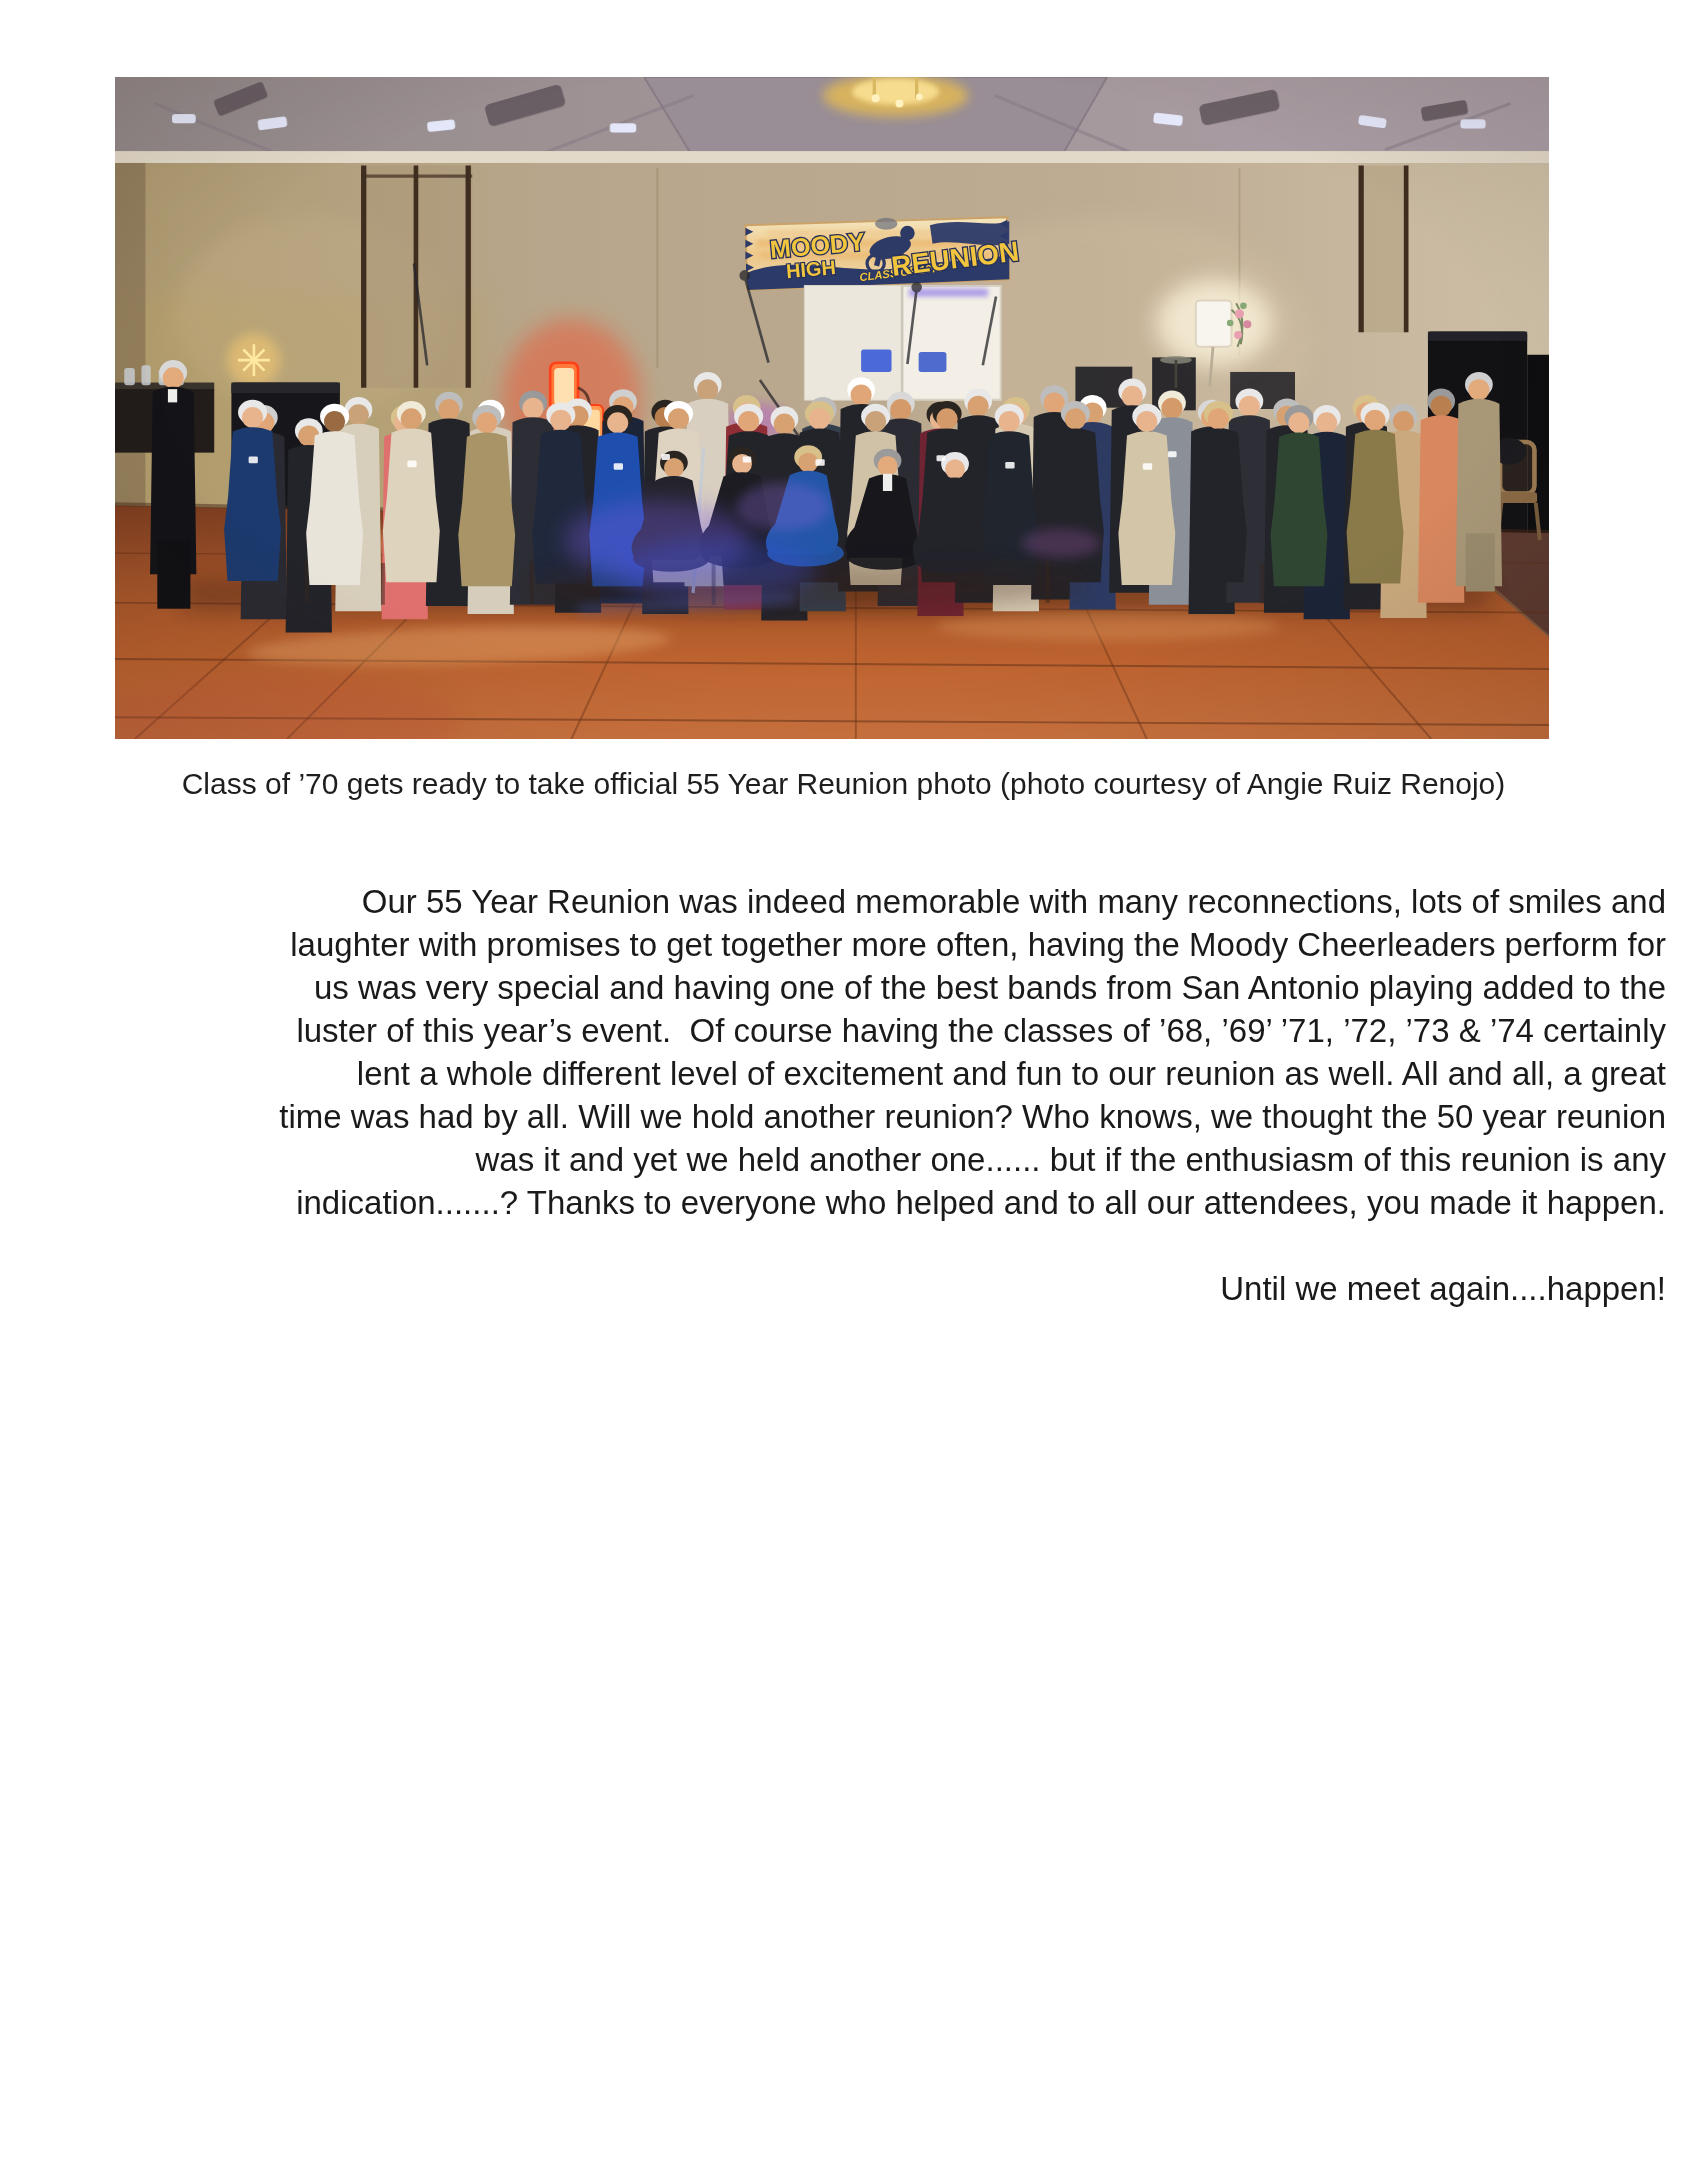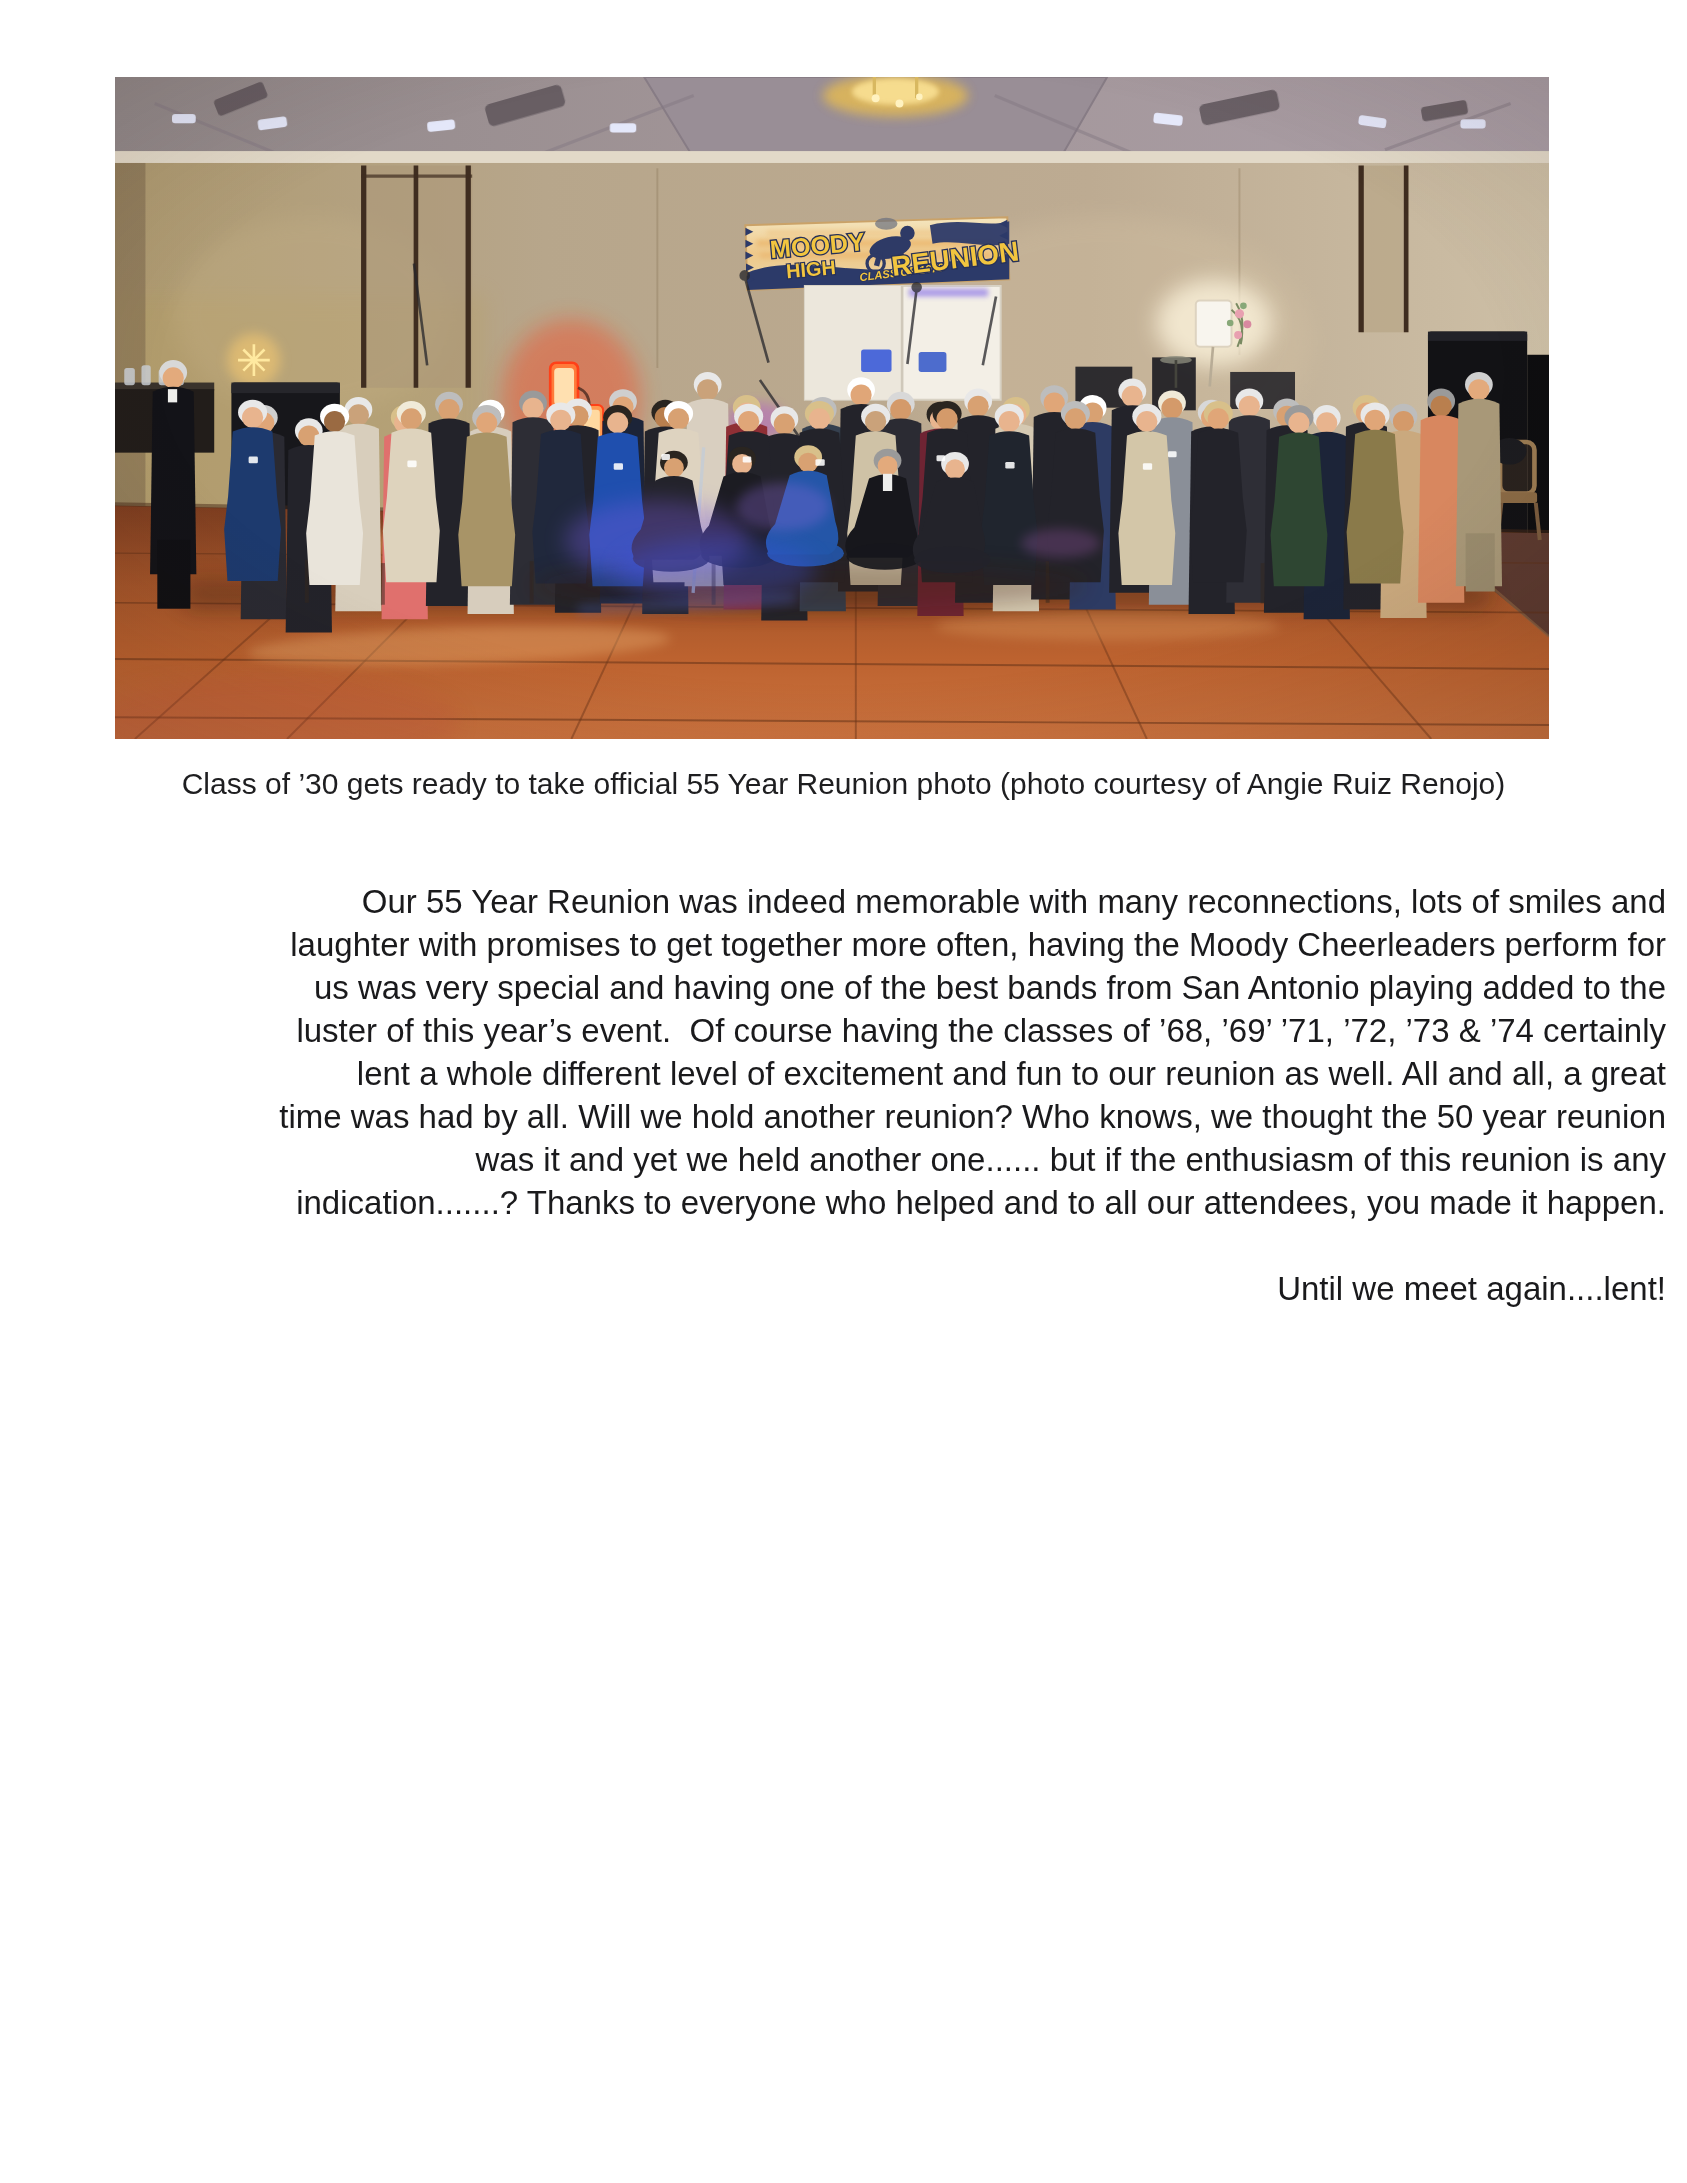--- a/index.html
+++ b/index.html
@@ -379,26 +379,26 @@
     <ellipse cx="910" cy="745" rx="150" ry="48" fill="#3c55e8" opacity="0.32" filter="url(#b16)"></ellipse>
     <ellipse cx="1010" cy="650" rx="70" ry="36" fill="#8f6ae0" opacity="0.3" filter="url(#b8)"></ellipse>
     <rect x="700" y="790" width="330" height="14" fill="#5f7af0" opacity="0.25" transform="rotate(-3 865 797)" filter="url(#b8)"></rect>
     <ellipse cx="1430" cy="705" rx="60" ry="22" fill="#c86ad8" opacity="0.22" filter="url(#b8)"></ellipse>
   </g>
 
   <rect x="0" y="0" width="2168" height="1001" fill="url(#vign)"></rect>
 </svg>
 </div>
 
-<div class="caption">Class of ’30 gets ready to take official 55 Year Reunion photo (photo courtesy of Angie Ruiz Renojo)</div>
+<div class="caption">Class of ’70 gets ready to take official 55 Year Reunion photo (photo courtesy of Angie Ruiz Renojo)</div>
 
 <div class="article">
   <p>Our 55 Year Reunion was indeed memorable with many reconnections, lots of smiles and
 laughter with promises to get together more often, having the Moody Cheerleaders perform for
 us was very special and having one of the best bands from San Antonio playing added to the
 luster of this year’s event.  Of course having the classes of ’68, ’69’ ’71, ’72, ’73 &amp; ’74 certainly
 lent a whole different level of excitement and fun to our reunion as well. All and all, a great
 time was had by all. Will we hold another reunion? Who knows, we thought the 50 year reunion
 was it and yet we held another one...... but if the enthusiasm of this reunion is any
 indication.......? Thanks to everyone who helped and to all our attendees, you made it happen.</p>
-  <p>Until we meet again....lent!</p>
+  <p>Until we meet again....happen!</p>
 </div>
 
 
 </body></html>

